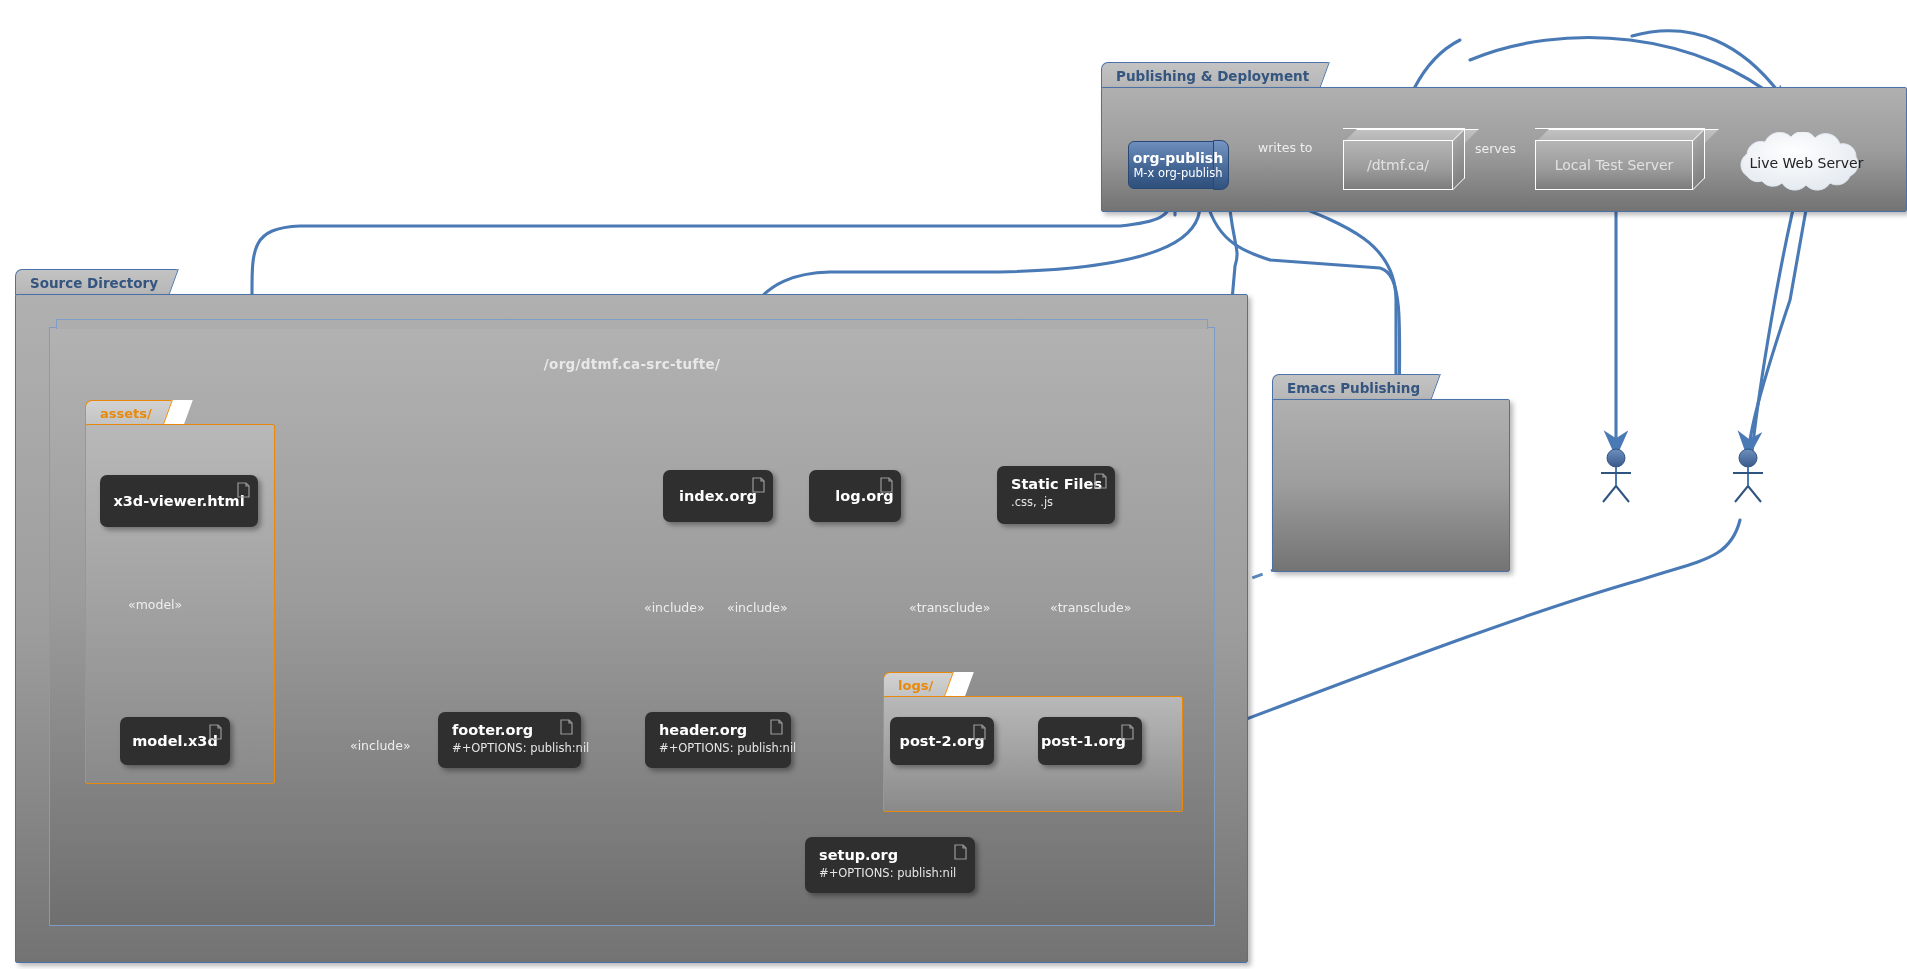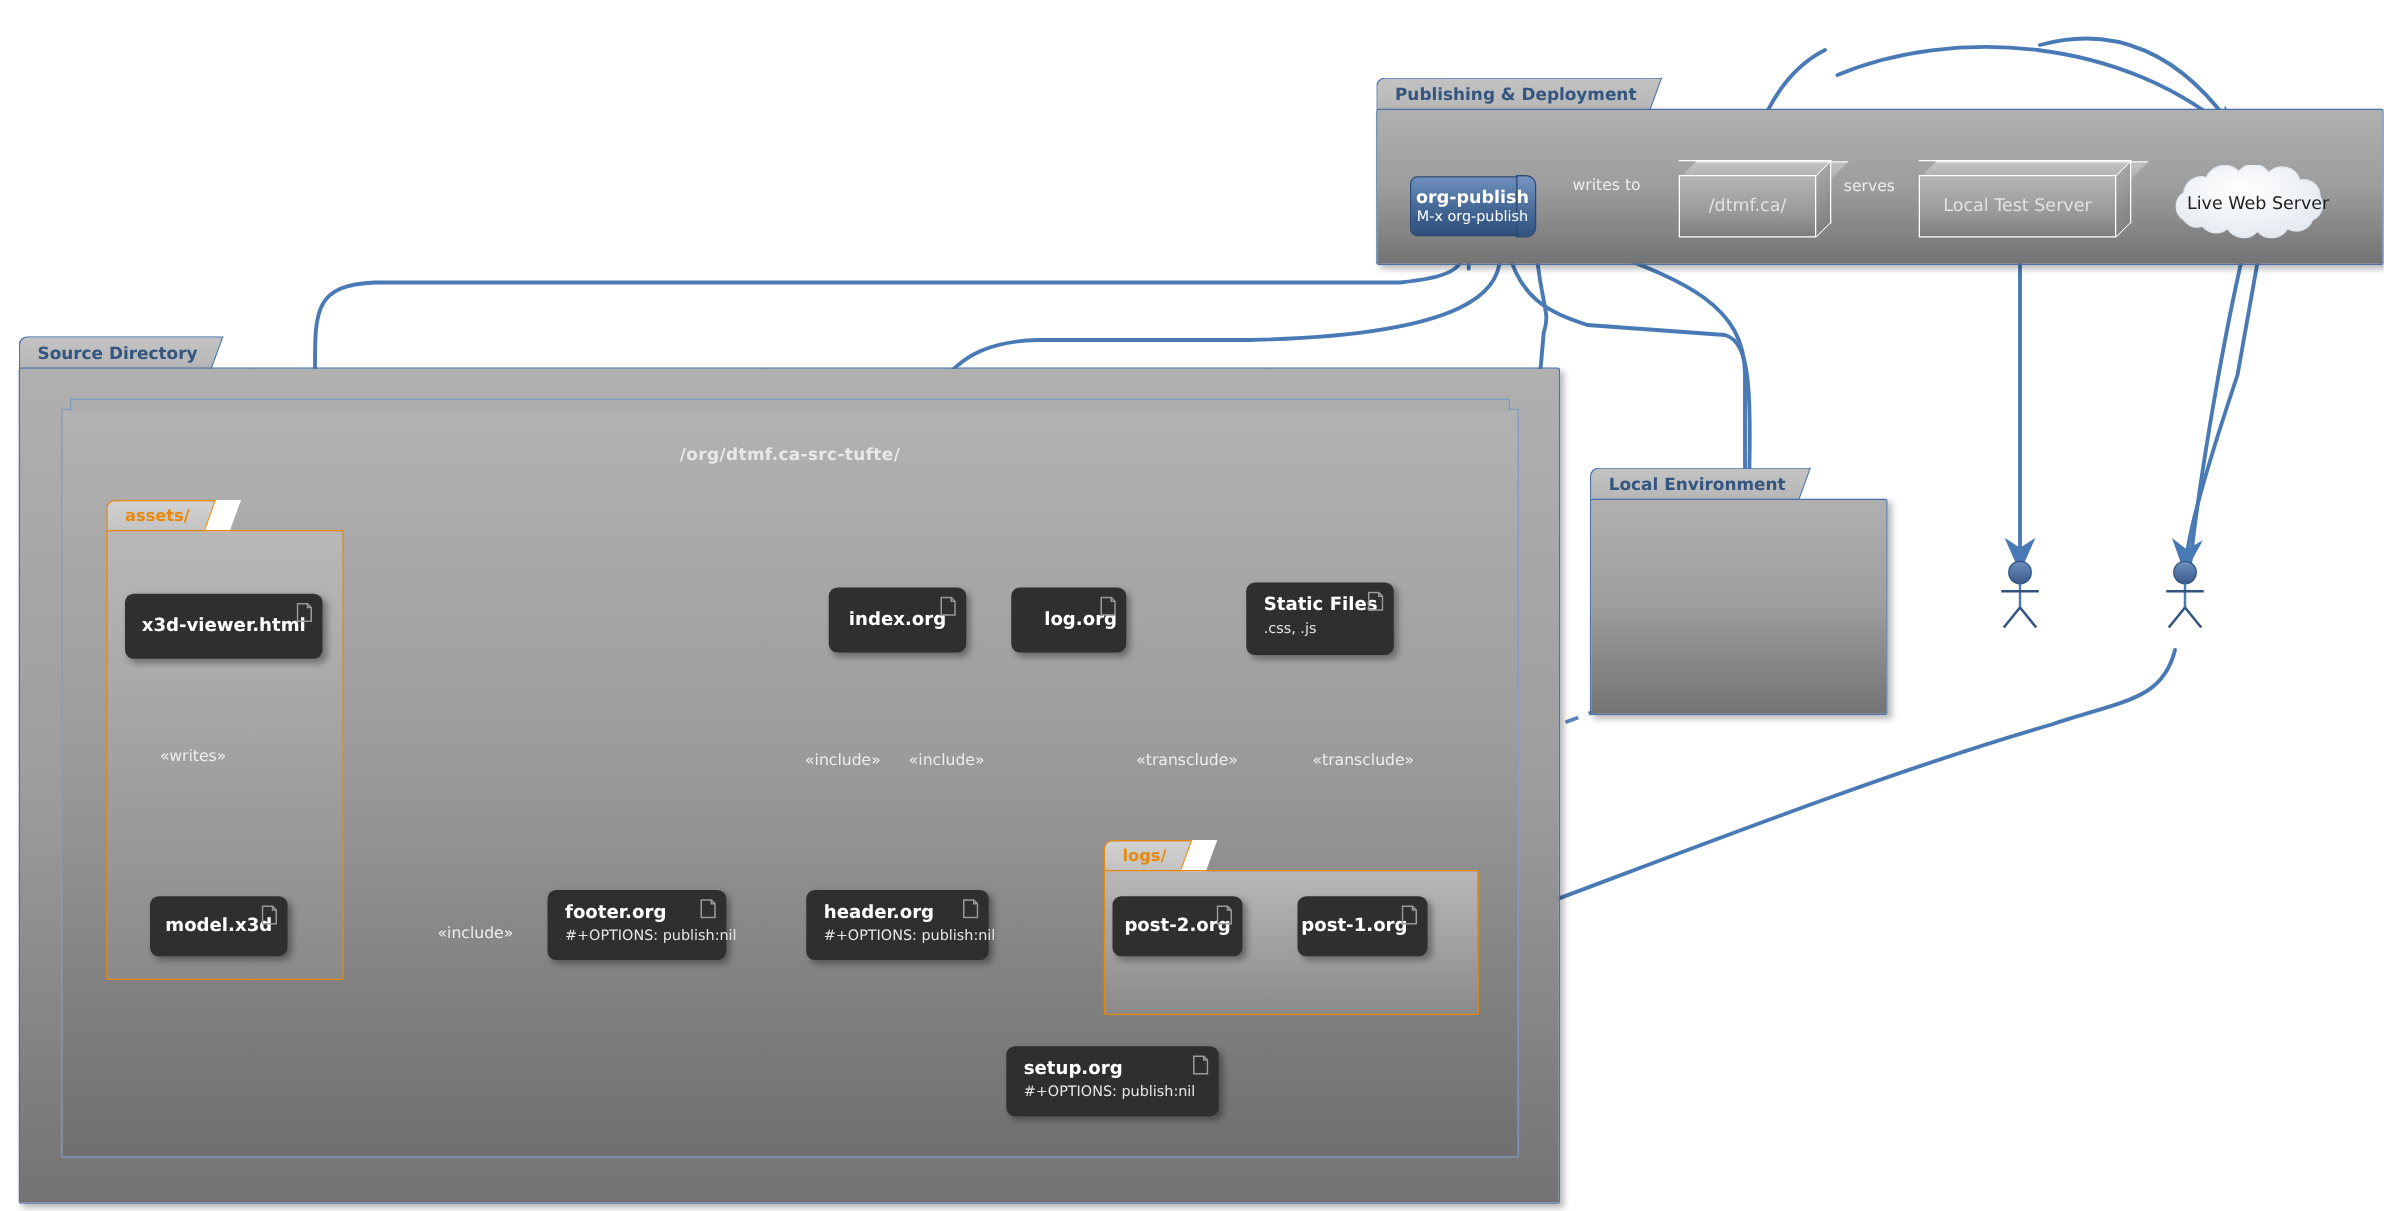--- a/index.html
+++ b/index.html
@@ -311,21 +311,21 @@
   </div>
 
   <div class="artifact centered" style="left:100px; top:475px; width:158px; height:52px;">
     <svg class="doc-icon" viewBox="0 0 13 16">
       <path d="M1,1 h8 l3,3 v11 h-11 z" fill="none" stroke="#9a9a9a" stroke-width="1.2"></path>
       <path d="M9,1 v3 h3" fill="none" stroke="#9a9a9a" stroke-width="1.2"></path>
     </svg>
     <div class="title">x3d-viewer.html</div>
   </div>
 
-  <div class="elabel" style="left:128px; top:597px;">«writes»</div>
+  <div class="elabel" style="left:128px; top:597px;">«model»</div>
 
   <div class="artifact centered" style="left:120px; top:717px; width:110px; height:48px;">
     <svg class="doc-icon" viewBox="0 0 13 16">
       <path d="M1,1 h8 l3,3 v11 h-11 z" fill="none" stroke="#9a9a9a" stroke-width="1.2"></path>
       <path d="M9,1 v3 h3" fill="none" stroke="#9a9a9a" stroke-width="1.2"></path>
     </svg>
     <div class="title">model.x3d</div>
   </div>
 
   <div class="artifact centered" style="left:663px; top:470px; width:110px; height:52px;">
@@ -401,21 +401,21 @@
   <div class="artifact" style="left:793px; top:837px; width:170px; height:56px;margin-left:12px;">
     <svg class="doc-icon" viewBox="0 0 13 16">
       <path d="M1,1 h8 l3,3 v11 h-11 z" fill="none" stroke="#9a9a9a" stroke-width="1.2"></path>
       <path d="M9,1 v3 h3" fill="none" stroke="#9a9a9a" stroke-width="1.2"></path>
     </svg>
     <div class="title">setup.org</div>
     <div class="sub">#+OPTIONS: publish:nil</div>
   </div>
 
   <div class="pkg" style="left:1272px; top:374px; width:238px; height:198px;">
-    <div class="tab">Local Environment</div>
+    <div class="tab">Emacs Publishing</div>
     <div class="body" style="top:25px; width:238px; height:173px;"></div>
   </div>
 
 
   <div class="actor" style="left:1596px; top:448px;">
     <svg width="40" height="56" viewBox="0 0 40 56">
       <circle cx="20" cy="10" r="9" fill="url(#actorG)" stroke="#2f5480" stroke-width="1"></circle>
       <line x1="20" y1="19" x2="20" y2="38" stroke="#4a7ab5" stroke-width="2"></line>
       <line x1="5" y1="25" x2="35" y2="25" stroke="#2f5480" stroke-width="2"></line>
       <line x1="20" y1="38" x2="7" y2="54" stroke="#2f5480" stroke-width="2"></line>

